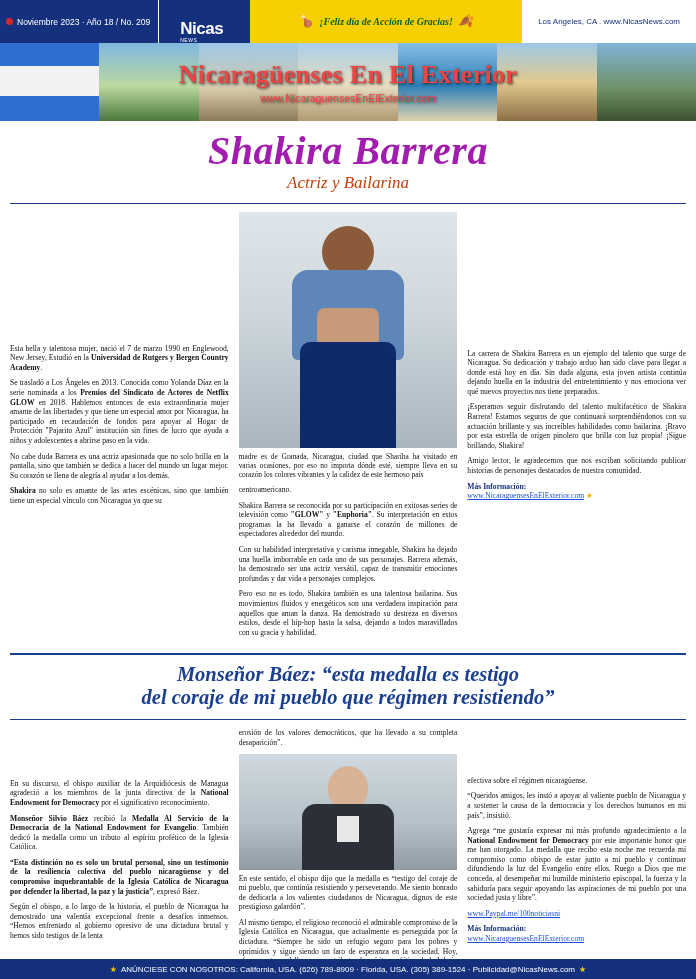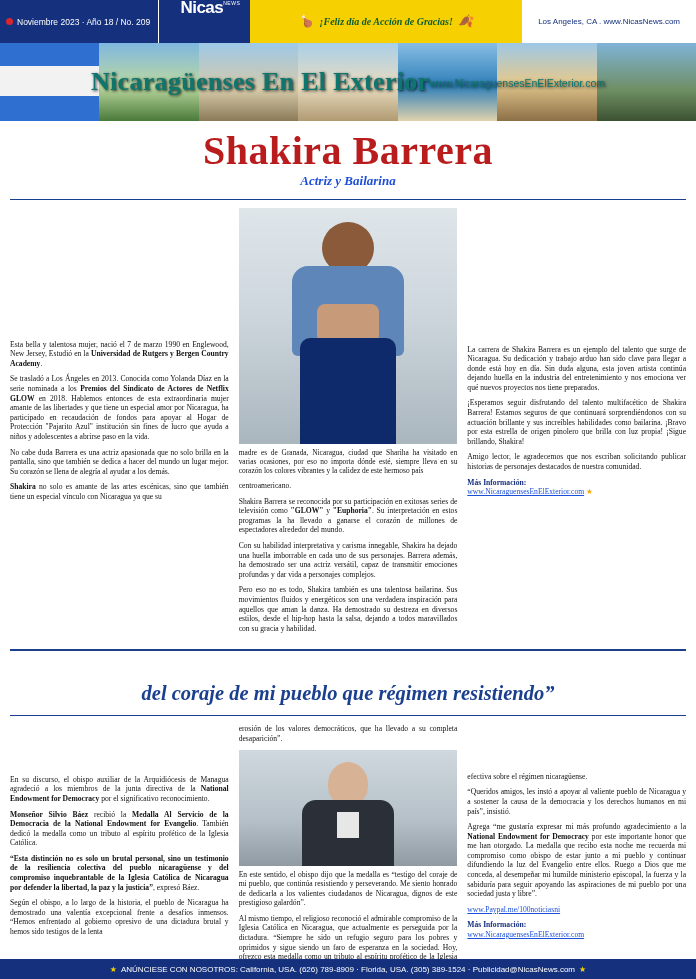--- a/index.html
+++ b/index.html
@@ -24,22 +24,22 @@
     background:#15317e; color:#fff;
     display:flex; align-items:center; gap:4px;
     padding:0 8px 0 6px; white-space:nowrap;
   }
   .topbar .date .dot {
     width:7px;height:7px;border-radius:50%;
     background:#d9262c; display:inline-block;
   }
   .logo-box {
     background:#15317e; color:#fff;
-    display:flex; flex-direction:row; justify-content:flex-end;
-    padding:0 10px; min-width:92px;
+    display:flex; flex-direction:column; justify-content:flex-end;
+    padding:0 21px; min-width:92px;
     border-left:1px solid #fff;
   }
   .logo-box .big {
     font-family:"Liberation Sans", sans-serif;
     font-weight:bold; font-size:17px; line-height:16px; letter-spacing:-0.5px;
   }
   .logo-box .sub { font-size:5px; letter-spacing:0.5px; }
   .topbar .greet {
     flex:1; background:#f6d000; color:#0b5c2e;
     display:flex; align-items:center; justify-content:center; gap:6px;
@@ -52,43 +52,43 @@
     display:flex; align-items:center; padding:0 16px;
     font-size:8px; font-family:"Liberation Sans", sans-serif;
     white-space:nowrap;
   }
 
   
   .hero { position:relative; height:78px; overflow:hidden; display:flex; }
   .hero .cell { flex:1; position:relative; }
   .hero .ov {
     position:absolute; inset:0;
-    display:flex; flex-direction:row; align-items:center; justify-content:center;
-    color:#0f766e; text-shadow:1px 1px 3px rgba(0,0,0,.8);
+    display:flex; flex-direction:column; align-items:center; justify-content:center;
+    color:#ef4444; text-shadow:1px 1px 3px rgba(0,0,0,.8);
   }
   .hero .ov .t {
     font-family:"Liberation Serif", serif;
     font-weight:bold; font-size:26px; letter-spacing:0.3px;
   }
   .hero .ov .u {
     font-family:"Liberation Sans", sans-serif;
     font-size:10.5px; margin-top:2px;
   }
 
   
   .feature-head { text-align:center; padding:10px 0 4px; }
   .feature-head .name {
     font-family:"Liberation Serif", serif;
-    font-weight:bold;
-    font-size:40px; color:#b91c1c; letter-spacing:0.5px;
+    font-style:italic; font-weight:bold;
+    font-size:40px; color:#a21caf; letter-spacing:0.5px;
     line-height:40px;
   }
   .feature-head .role {
     font-family:"Liberation Serif", serif;
-    font-style:italic; font-size:13px; color:#1d4ed8; margin-top:2px;font-weight:bold;
+    font-style:italic; font-size:17px; color:#c2410c; margin-top:2px;
   }
   .rule { height:1px; background:#1b3f8f; margin:6px 10px 8px; }
 
   
   .cols {
     display:flex; gap:10px; padding:0 10px;
     font-size:7.6px; line-height:9.6px; text-align:justify;align-items:center;
   }
   .col { width:33.33%; }
   .col p { margin:0 0 6px; }
@@ -203,21 +203,21 @@
       <p>
         <b class="blue">Más Información:</b><br>
         <a class="link" href="#">www.NicaraguensesEnElExterior.com</a>
         <span class="star-end">★</span>
       </p>
     </div>
   </div>
 
   <div class="sep"></div>
   <div class="head2">
-    <br>
+    <span>Monseñor Báez: “esta medalla es testigo</span><br>
     <span>del coraje de mi pueblo que régimen resistiendo”</span>
   </div>
   <div class="rule2"></div>
 
   <div class="cols">
 
     <div class="col">
       <p>En su discurso, el obispo auxiliar de la Arquidiócesis de Managua agradeció a los miembros de la junta directiva de la <b>National Endowment for Democracy</b> por el significativo reconocimiento.</p>
       <p><b>Monseñor Silvio Báez</b> recibió la <b>Medalla Al Servicio de la Democracia de la National Endowment for Evangelio</b>. También dedicó la medalla como un tributo al espíritu profético de la Iglesia Católica.</p>
       <p><b>“Esta distinción no es solo un brutal personal, sino un testimonio de la resiliencia colectiva del pueblo nicaragüense y del compromiso inquebrantable de la Iglesia Católica de Nicaragua por defender la libertad, la paz y la justicia”</b>, expresó Báez.</p>

